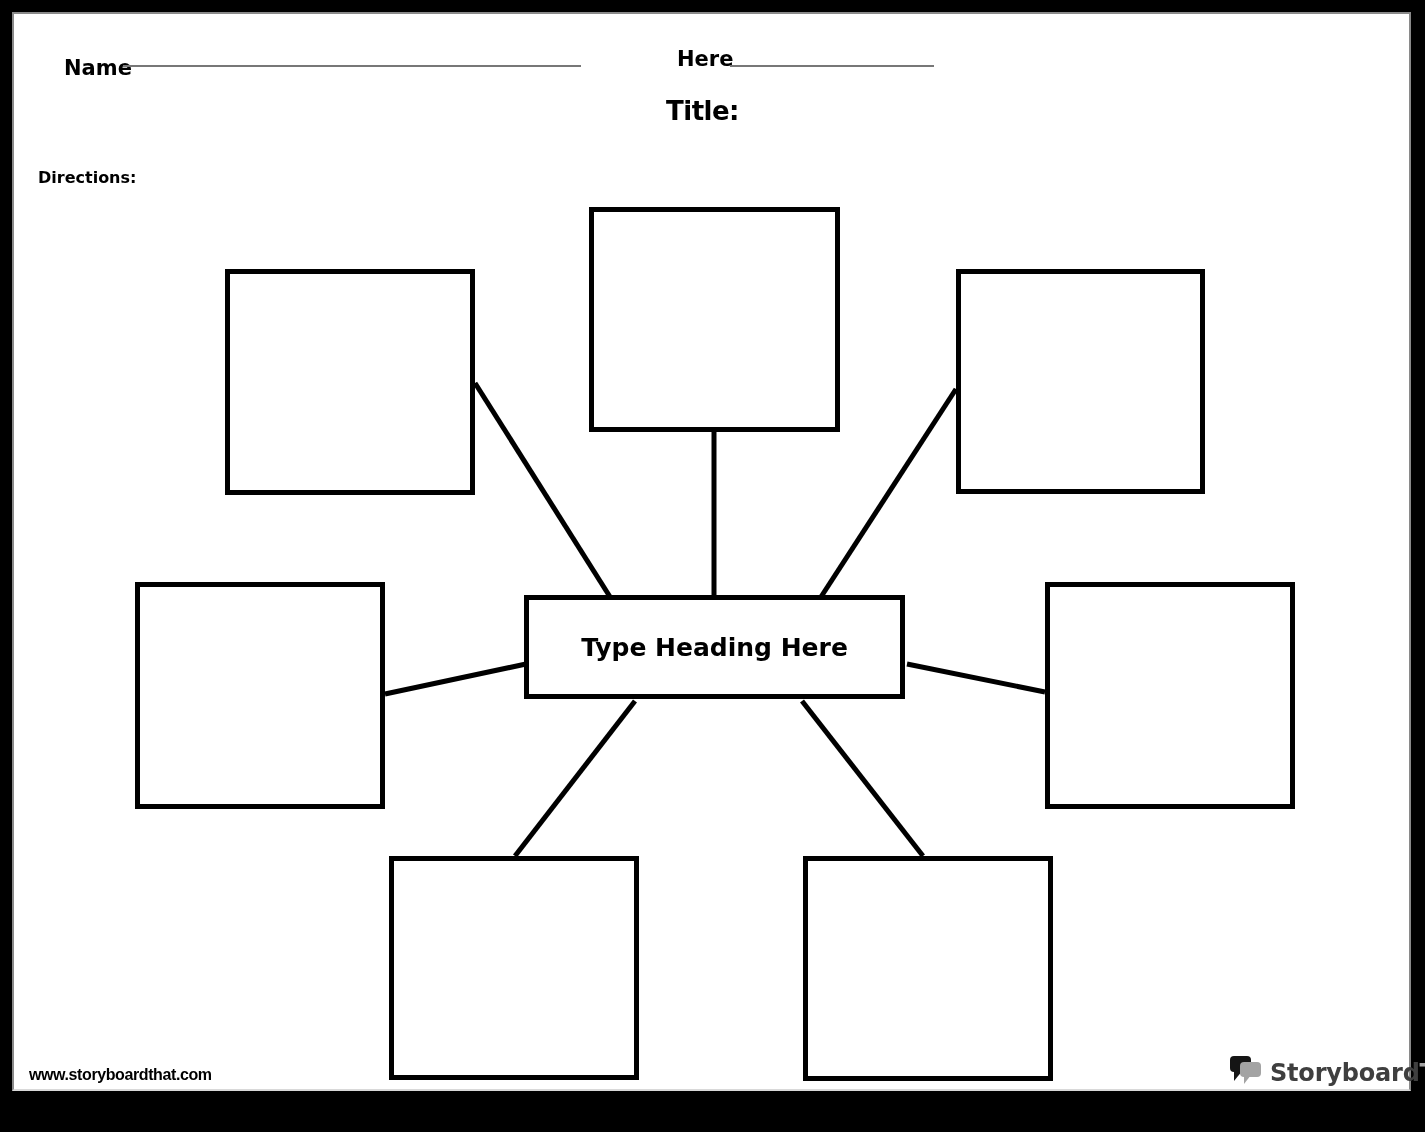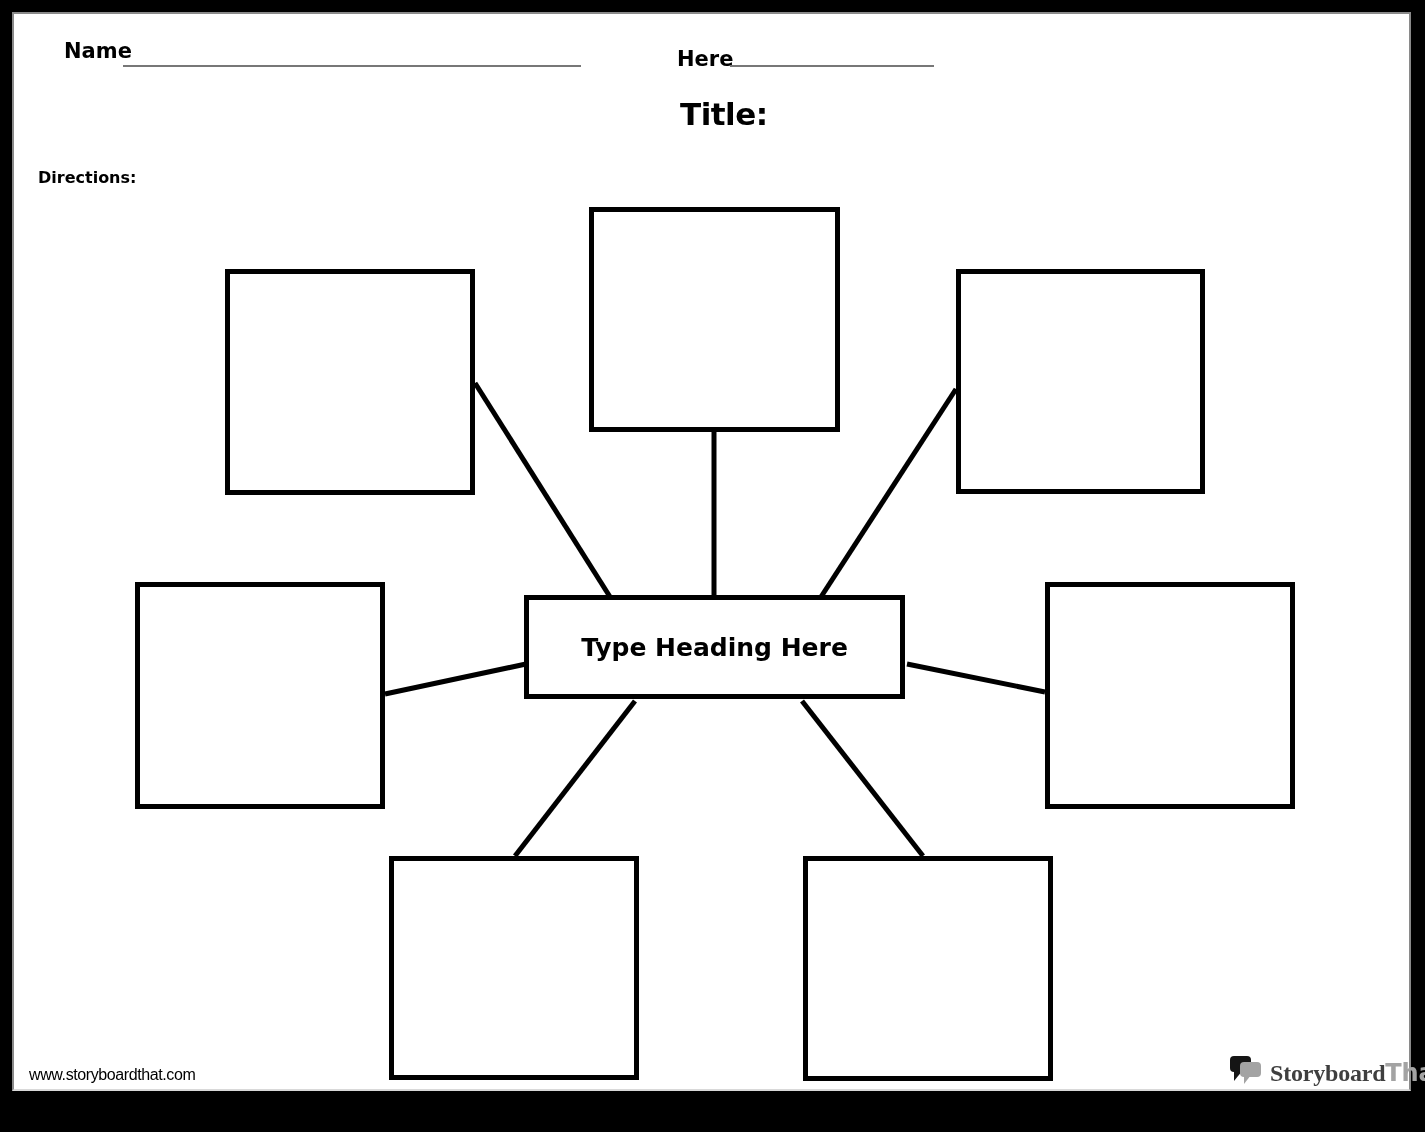--- a/index.html
+++ b/index.html
@@ -25,29 +25,29 @@
     background:var(--page-bg);
     border:2px solid var(--page-border);
     border-bottom-color:#d9d9d9;
   }
   .label{
     position:absolute;
     color:var(--ink);
     font-weight:bold;
     white-space:nowrap;
   }
-  .name-label{left:50px;top:25px;font-size:21px;}
+  .name-label{left:50px;top:42px;font-size:21px;}
   .date-label{left:663px;top:33px;font-size:21px;}
   .blank-line{
     position:absolute;height:0;
     border-top:2px solid var(--blank-line);
   }
   .name-line{left:109px;top:51px;width:458px;}
   .date-line{left:716px;top:51px;width:204px;}
-  .title-label{left:666px;top:82px;font-size:31px;letter-spacing:-0.5px;}
+  .title-label{left:652px;top:82px;font-size:26px;letter-spacing:-0.5px;}
   .directions-label{left:24px;top:154px;font-size:16px;}
   .connectors{position:absolute;left:0;top:0;}
   .connectors line{stroke:var(--ink);stroke-width:5;}
   .box{
     position:absolute;
     background:var(--page-bg);
     border:5px solid var(--ink);
   }
   .box-top-center{left:575px;top:193px;width:251px;height:225px;}
   .box-top-left{left:211px;top:255px;width:250px;height:226px;}
@@ -59,33 +59,33 @@
   .box-center{
     left:510px;top:581px;width:381px;height:104px;
     display:flex;align-items:center;justify-content:center;
   }
   .center-heading{
     font-size:25px;font-weight:bold;color:var(--ink);
     text-align:left;
   }
   .footer-url{
     position:absolute;left:15px;top:1052px;
-    font-size:16px;font-weight:normal;color:var(--ink);
+    font-size:16px;font-weight:bold;color:var(--ink);
     letter-spacing:-0.4px;
     font-family:"Liberation Sans","DejaVu Sans",sans-serif;
   }
   .logo{
     position:absolute;left:1216px;top:1040px;
     display:flex;align-items:center;gap:7px;
   }
   .logo-text{
     font-size:24px;font-weight:600;letter-spacing:-0.2px;
     white-space:nowrap;
   }
-  .logo-text .primary{color:var(--logo-dark);font-family:Liberation Serif, serif;}
+  .logo-text .primary{color:var(--logo-dark);}
   .logo-text .secondary{color:var(--logo-gray);}
 </style>
 </head>
 <body>
 
 <div class="page">
 
   <span class="label name-label">Name</span>
   <div class="blank-line name-line"></div>
 

